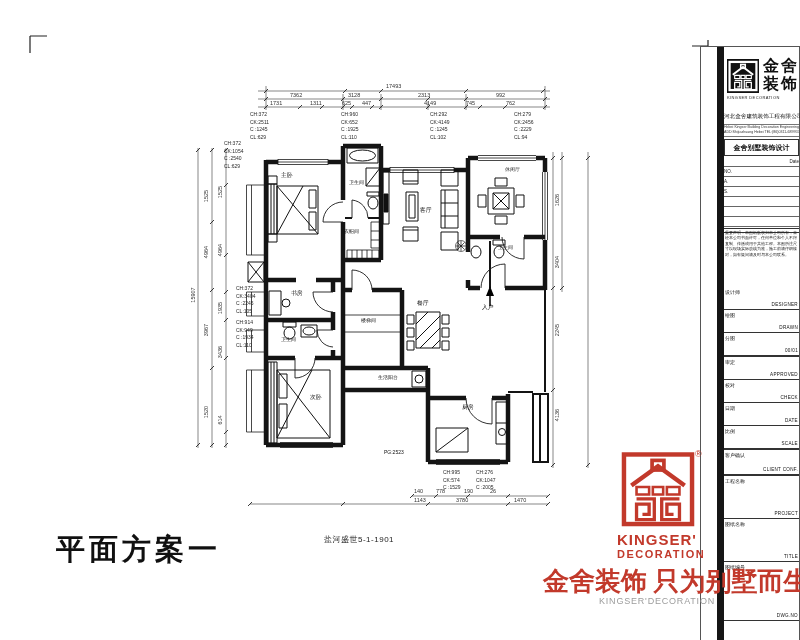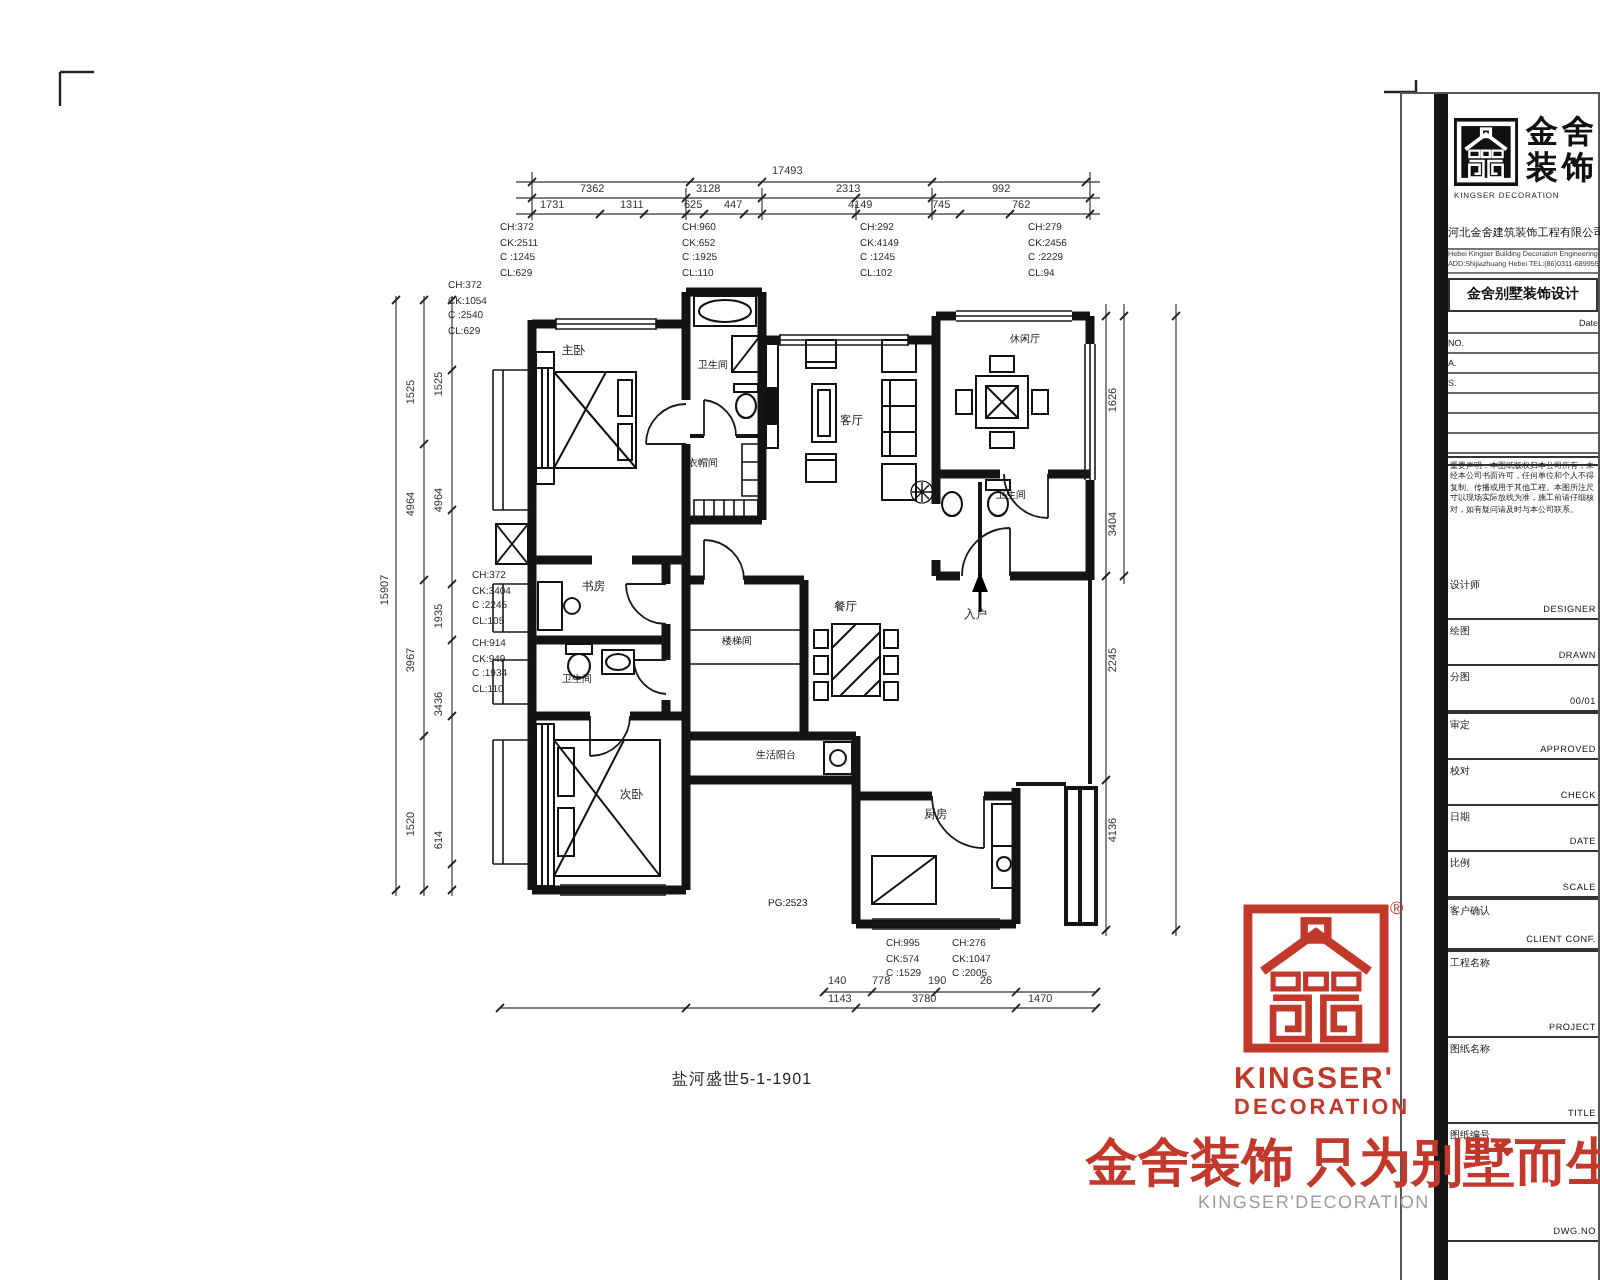--- a/index.html
+++ b/index.html
@@ -4,21 +4,21 @@
 <style>
   html,body{margin:0;padding:0;background:#ffffff;font-family:"Liberation Sans","DejaVu Sans",sans-serif;}
   .sheet{position:relative;width:800px;height:640px;background:#fff;overflow:hidden;}
   .sheet svg.plan{position:absolute;left:0;top:0;}
   
   .co{position:absolute;font-size:5px;line-height:7.6px;color:#2a2a2a;white-space:nowrap;}
   .dim{position:absolute;font-size:5.5px;color:#333;white-space:nowrap;}
   .vdim{position:absolute;width:30px;text-align:center;font-size:5.5px;color:#333;transform:rotate(-90deg);}
   .lbl{position:absolute;font-size:5.8px;color:#101010;white-space:nowrap;}
   .lbl.s{font-size:5px;}
-  .caption{position:absolute;left:336px;top:534px;font-size:8px;color:#222;letter-spacing:0.5px;}
+  .caption{position:absolute;left:324px;top:534px;font-size:8px;color:#222;letter-spacing:0.5px;}
   .scheme{position:absolute;left:56px;top:530px;font-size:29px;font-weight:bold;color:#101010;
           font-family:"Liberation Serif","DejaVu Serif",serif;letter-spacing:4px;}
   
   .tb{position:absolute;left:700px;top:46px;width:98px;height:594px;border-left:1px solid #555;border-right:1px solid #555;border-top:1px solid #555;background:#fff;}
   .tb-side{position:absolute;left:701px;top:612px;width:565px;font-size:5.5px;color:#222;letter-spacing:1.2px;
            transform:rotate(-90deg);transform-origin:left top;white-space:nowrap;}
   .tb-bar{position:absolute;left:16px;top:0;width:7px;height:594px;background:#161616;}
   .tb-main{position:absolute;left:23px;top:0;width:75px;height:594px;}
   .tb-logo{position:absolute;left:3px;top:12px;width:32px;height:34px;background:#111;}
   .tb-brand1{position:absolute;left:39px;top:9px;font-size:16px;font-weight:bold;color:#111;letter-spacing:2px;}
@@ -297,20 +297,21 @@
   <span class="lbl" style="left:417px;top:299px">餐厅</span>
   <span class="lbl s" style="left:361px;top:317px">楼梯间</span>
   <span class="lbl" style="left:291px;top:289px">书房</span>
   <span class="lbl s" style="left:281px;top:336px">卫生间</span>
   <span class="lbl" style="left:310px;top:393px">次卧</span>
   <span class="lbl s" style="left:378px;top:374px">生活阳台</span>
   <span class="lbl" style="left:462px;top:403px">厨房</span>
   <span class="lbl s" style="left:384px;top:449px">PG:2523</span>
 
   <span class="caption">盐河盛世5-1-1901</span>
+  <div class="scheme">平面方案一</div>
 
   <span class="tb-side">中国河北省石家庄市桥西区金舍建筑装饰工程有限公司 411 506 石家庄 TEL (86) 0311-68995555</span>
 
   <div class="tb">
     <div class="tb-bar"></div>
     <div class="tb-main">
 
       <div class="tb-logo">
         <svg width="32" height="34" viewBox="0 0 100 100">
           <g stroke="#fff" fill="none">

